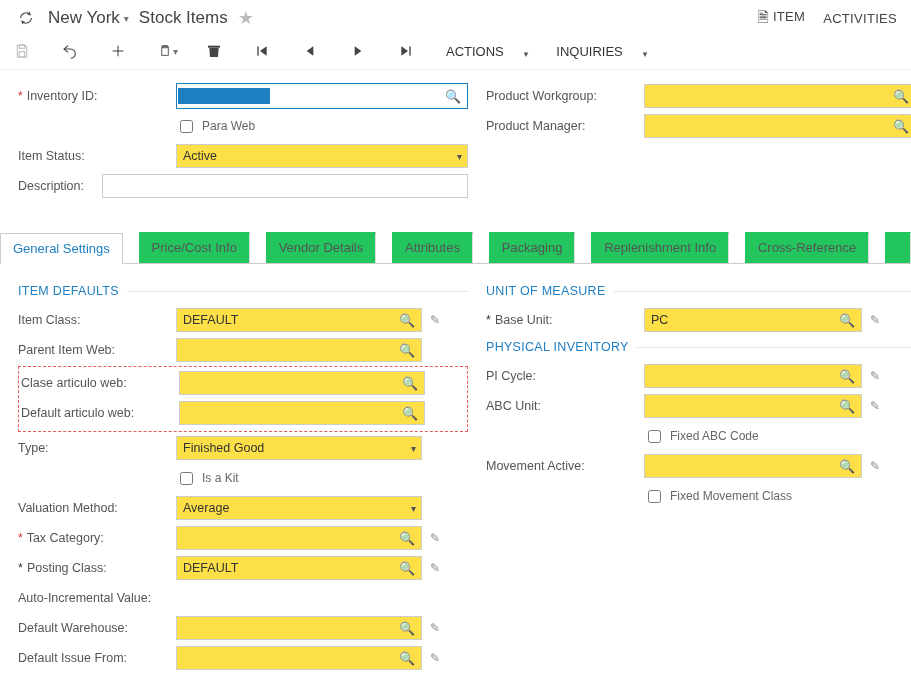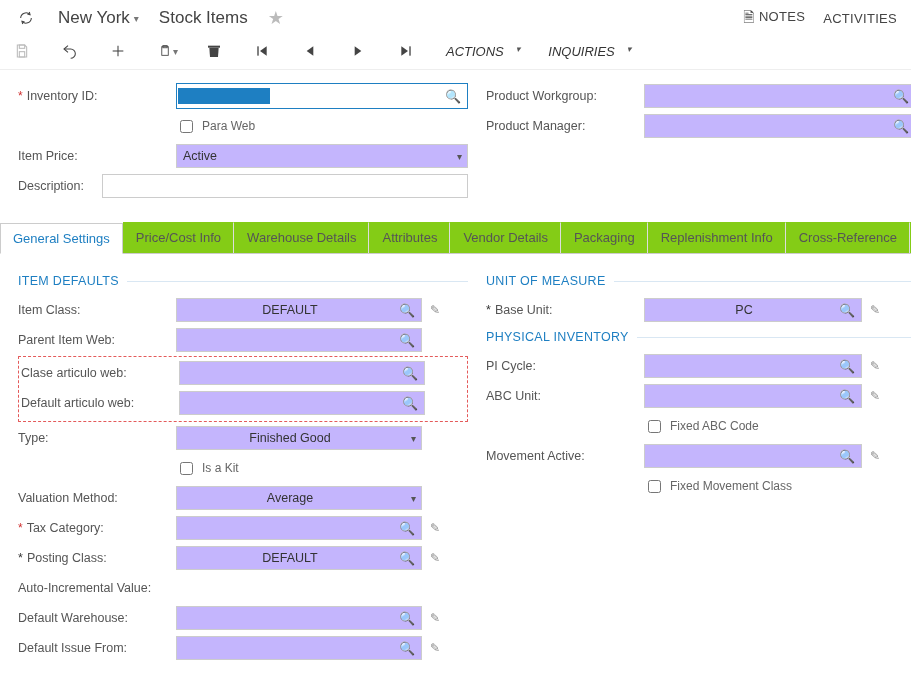--- a/index.html
+++ b/index.html
@@ -1,67 +1,67 @@
 <!DOCTYPE html>
 <html><head>
 <meta charset="utf-8">
 <style>
   html,body { margin:0; padding:0; font-family: Arial, Helvetica, sans-serif; font-size:13px; color:#333; background:#fff; }
   * { box-sizing: border-box; }
 
   
   .titlebar { display:flex; align-items:center; justify-content:space-between; padding:6px 14px 4px 14px; border-bottom:1px solid transparent; }
-  .titlebar-left { display:flex; align-items:center; gap:20px; }
+  .titlebar-left { display:flex; align-items:center; gap:10px; }
   .icon-btn { display:inline-flex; align-items:center; justify-content:center; width:24px; height:24px; cursor:pointer; color:#555; }
   .crumb { font-size:17px; color:#444; display:flex; align-items:center; gap:4px; }
   .crumb-caret { font-size:10px; color:#777; }
   .star { color:#bbb; font-size:18px; }
   .titlebar-right { display:flex; gap:18px; align-items:center; font-size:13px; color:#444; }
   .titlebar-right a { cursor:pointer; letter-spacing:0.3px; }
   .titlebar-right .notes-ico { margin-right:4px; font-size:14px; position:relative; top:1px; }
 
   
   .toolbar { display:flex; align-items:center; gap:28px; padding:8px 14px 10px 14px; border-bottom:1px solid #eee; }
   .t-icon { width:20px; text-align:center; font-size:16px; color:#444; cursor:pointer; }
   .t-icon.disabled { color:#bbb; cursor:default; }
   .t-dd { display:flex; align-items:center; gap:2px; }
-  .t-menu { font-size:13px; color:#333; cursor:pointer; display:flex; align-items:flex-start; gap:12px;font-style:italic; }
+  .t-menu { font-size:13px; color:#333; cursor:pointer; display:flex; align-items:flex-end; gap:20px; }
   .t-menu .caret { font-size:9px; color:#555; }
 
   
   .form-area { padding:12px 14px 12px 18px; }
   .header-grid { display:grid; grid-template-columns: 450px 430px; column-gap:18px; align-items:start; }
   .row { display:flex; align-items:center; min-height:28px; margin-bottom:2px; }
   .row .lbl { width:158px; font-size:12.5px; color:#555; display:flex; align-items:center; }
   .req { color:#d03030; margin-right:4px; font-size:12px; }
   .sel-input { position:relative; flex:1; }
-  .txt { width:100%; height:24px; border:1px solid #ccc; padding:2px 24px 2px 6px; font-size:12.5px; color:#333; background:#c4b5fd; }
+  .txt { width:100%; height:24px; border:1px solid #ccc; padding:2px 24px 2px 6px; font-size:12.5px; color:#333; background:#fde047; }
   .focus-wrap { border:1px solid #1e7fc2; display:flex; align-items:center; height:26px; }
   .highlighted { background:#1e7fc2; color:#fff; display:inline-block; width:92px; height:16px; margin-left:1px; }
   .lookup-ico { position:absolute; right:6px; top:50%; transform:translateY(-50%); font-size:13px; color:#555; pointer-events:none; }
   .dropdown-ico { position:absolute; right:6px; top:50%; transform:translateY(-50%); font-size:10px; color:#555; pointer-events:none; }
   .chk { display:flex; align-items:center; gap:6px; font-size:12px; color:#666; }
   .chk input { width:13px; height:13px; }
   .col2 .lbl { width:158px; }
   .desc-input { width:672px; height:24px; border:1px solid #ccc; padding:2px 6px; }
 
   
-  .tabstrip { display:flex; border-bottom:1px solid #ccc; margin-top:8px;justify-content:space-between; }
-  .tab { padding:7px 12px; font-size:13px; color:#555; border:1px solid transparent; border-bottom:none; background:#84cc16; border-right:1px solid #ddd; cursor:pointer; white-space:nowrap; }
+  .tabstrip { display:flex; border-bottom:1px solid #ccc; margin-top:18px;justify-content:space-between; }
+  .tab { padding:7px 12px; font-size:13px; color:#555; border:1px solid transparent; border-bottom:none; background:#22c55e; border-right:1px solid #ddd; cursor:pointer; white-space:nowrap; }
   .tab.active { background:#fff; color:#1e7fc2; border:1px solid #ccc; border-bottom:1px solid #fff; position:relative; top:1px; }
 
   
   .detail { display:grid; grid-template-columns: 450px 430px; column-gap:18px; padding:14px 14px 10px 18px; }
   .section-title { color:#1e7fc2; font-size:12.5px; font-weight:normal; letter-spacing:0.3px; display:flex; align-items:center; gap:8px; margin:6px 0 8px 0; }
   .section-title .line { flex:1; height:1px; background:#d9e7f3; }
   .drow { display:flex; align-items:center; min-height:28px; margin-bottom:2px; }
   .drow .lbl { width:158px; font-size:12.5px; color:#555; }
   .drow .fld { position:relative; width:246px; }
   .drow .fld.small { width:70px; }
-  .fld .txt { width:100%;text-align:center; }
+  .fld .txt { width:100%; }
   .edit-pencil { width:18px; text-align:center; color:#888; font-size:12px; margin-left:4px; cursor:pointer; }
   .red-dash { border:1.5px dashed #e45a5a; padding:2px 2px; border-radius:1px; margin:2px 0; }
   .col-right .drow .fld { width:218px; }
 
   svg.ico { width:16px; height:16px; stroke:#444; fill:none; stroke-width:1.6; display:block; }
   svg.ico.fill { fill:#444; stroke:none; }
 </style>
 </head>
 <body>
 
@@ -77,21 +77,21 @@
     <span class="crumb">
       <span>New York</span>
       <span class="crumb-caret">▾</span>
     </span>
     <span class="crumb">
       <span>Stock Items</span>
     </span>
     <span class="star">★</span>
   </div>
   <div class="titlebar-right">
-    <a><span class="notes-ico">🗎</span><span>NOTES</span></a>
+    <a><span class="notes-ico">🗎</span><span>ITEM</span></a>
     <a><span>ACTIVITIES</span></a>
   </div>
 </div>
 
 <div class="toolbar">
   <span class="t-icon disabled">
       <svg class="ico" viewBox="0 0 24 24" style="stroke:#bbb">
         <path d="M5 3h11l3 3v15H5z"></path>
         <rect x="8" y="3" width="8" height="5"></rect>
         <rect x="8" y="13" width="8" height="8"></rect>
@@ -170,21 +170,21 @@
         </div>
       </div>
       <div class="row">
           <div class="lbl"></div>
         <label class="chk">
             <input type="checkbox" style="">
             <span>Para Web</span>
           </label>
       </div>
       <div class="row">
-        <div class="lbl">Item Price:</div>
+        <div class="lbl">Item Status:</div>
         <div class="sel-input" style="width:96px;">
           <input class="txt" readonly="" value="Active" style="">
           <span class="dropdown-ico">▾</span>
         </div>
       </div>
       <div class="row">
         <div class="lbl">Description:</div>
         <input class="desc-input" style="">
       </div>
     </div>
@@ -197,23 +197,22 @@
         <div class="lbl">Product Manager:</div>
         <div class="sel-input" style="width:246px;"><input class="txt" style=""><span class="lookup-ico">🔍</span></div>
       </div>
     </div>
   </div>
 </div>
 
 <div class="tabstrip">
   <div class="tab active"><span>General Settings</span></div>
   <div class="tab"><span>Price/Cost Info</span></div>
-  <div class="tab"><span>Warehouse Details</span></div>
+  <div class="tab"><span>Vendor Details</span></div>
   <div class="tab"><span>Attributes</span></div>
-  <div class="tab"><span>Vendor Details</span></div>
   <div class="tab"><span>Packaging</span></div>
   <div class="tab"><span>Replenishment Info</span></div>
   <div class="tab"><span>Cross-Reference</span></div>
   <div class="tab"></div>
 </div>
 
 <div class="detail">
 
   <div class="col-left">
     <div class="section-title">

